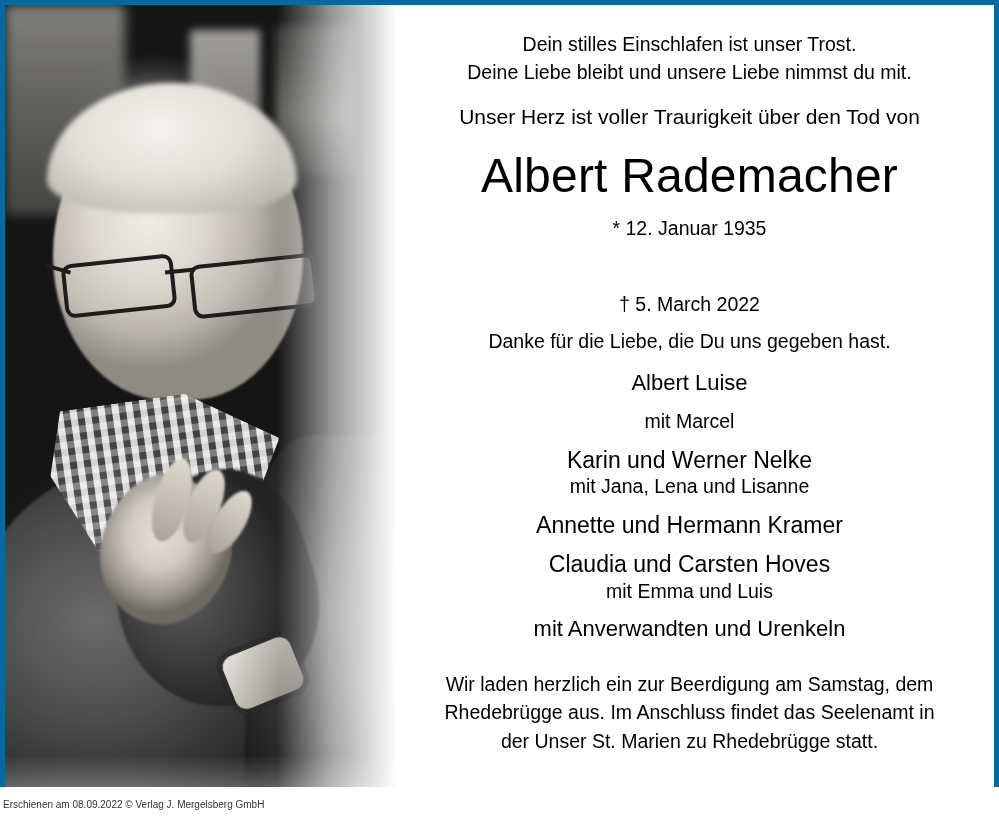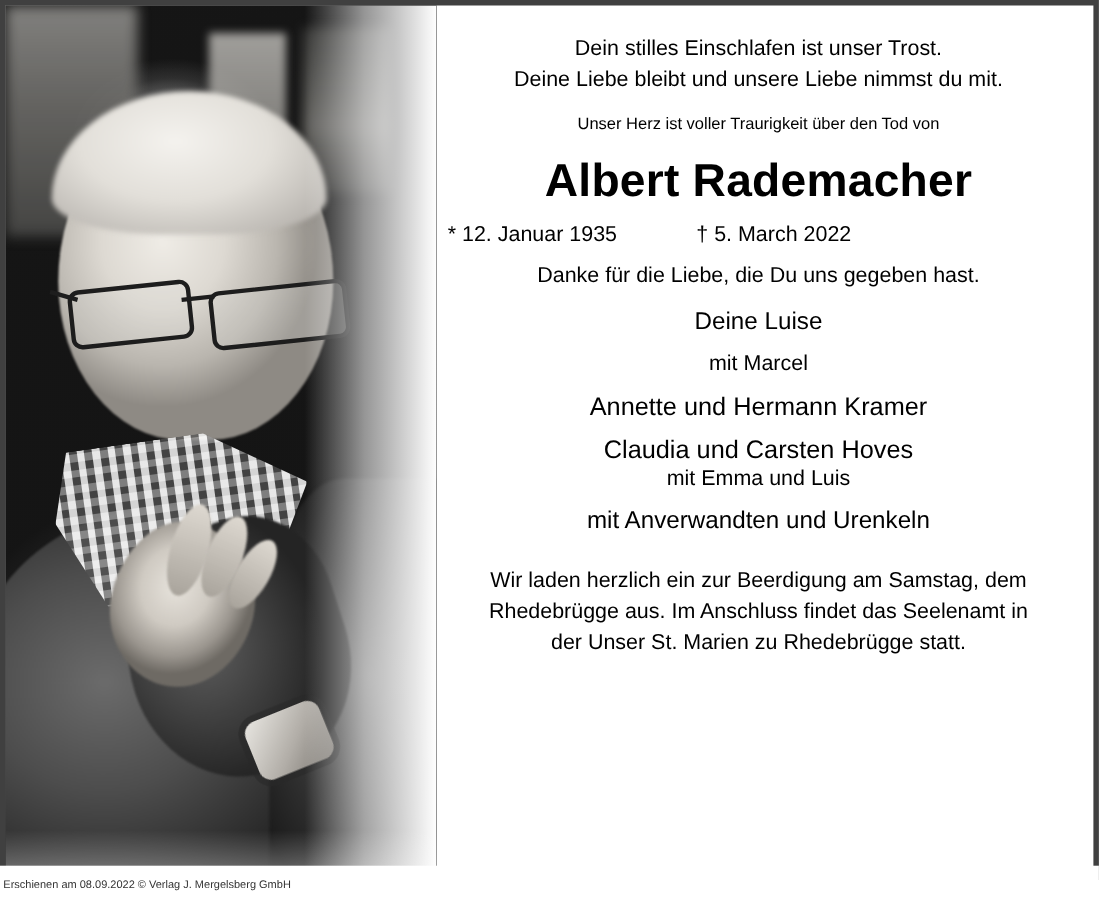--- a/index.html
+++ b/index.html
@@ -17,21 +17,21 @@
     background: #ffffff;
     overflow: hidden;
   }
   .notice {
     position: absolute;
     left: 0;
     top: 0;
     width: 999px;
     height: 800px;
     background: #ffffff;
-    border: 5px solid #404040;
+    border: 5px solid #0369a1;
     box-sizing: border-box;
     display: flex;
     flex-direction: row;
   }
   
   .photo-wrap {
     position: relative;
     width: 392px;
     height: 100%;
     flex: 0 0 392px;
@@ -242,36 +242,38 @@
     display: flex;
     flex-direction: column;
   }
   .verse {
     font-size: 19.5px;
     line-height: 1.42;
     margin-bottom: 16px;
   }
   .verse div { white-space: nowrap; }
   .intro {
-    font-size: 15px;
+    font-size: 21px;
     line-height: 1.4;
     margin-bottom: 12px;
   }
   .deceased-name {
-    font-size: 42px;
-    font-weight: 700;
+    font-size: 48px;
+    font-weight: 400;
     letter-spacing: 0.2px;
     line-height: 1.1;
     margin: 6px 0 14px 0;
   }
   .dates {
     font-size: 19.5px;
     margin-bottom: 14px;
     display: flex;
-    gap: 72px;
+    justify-content: center;
+    gap: 53px;
+    flex-direction: column;
   }
   .thanks {
     font-size: 19.5px;
     margin-bottom: 16px;
   }
   .family {
     margin-bottom: 8px;
   }
   .fam-group { margin-bottom: 11px; }
   .fam-main {
@@ -358,26 +360,30 @@
 
       <div class="dates">
         <span>* 12. Januar 1935</span>
         <span>† 5. March 2022</span>
       </div>
 
       <div class="thanks">Danke für die Liebe, die Du uns gegeben hast.</div>
 
       <div class="family">
 
-        <div class="fam-single">Deine Luise</div>
+        <div class="fam-single">Albert Luise</div>
 
         <div class="fam-group">
           <div class="fam-sub">mit Marcel</div>
         </div>
 
+        <div class="fam-group">
+          <div class="fam-main">Karin und Werner Nelke</div>
+          <div class="fam-sub">mit Jana, Lena und Lisanne</div>
+        </div>
 
         <div class="fam-group">
           <div class="fam-main">Annette und Hermann Kramer</div>
         </div>
 
         <div class="fam-group">
           <div class="fam-main">Claudia und Carsten Hoves</div>
           <div class="fam-sub">mit Emma und Luis</div>
         </div>
 

